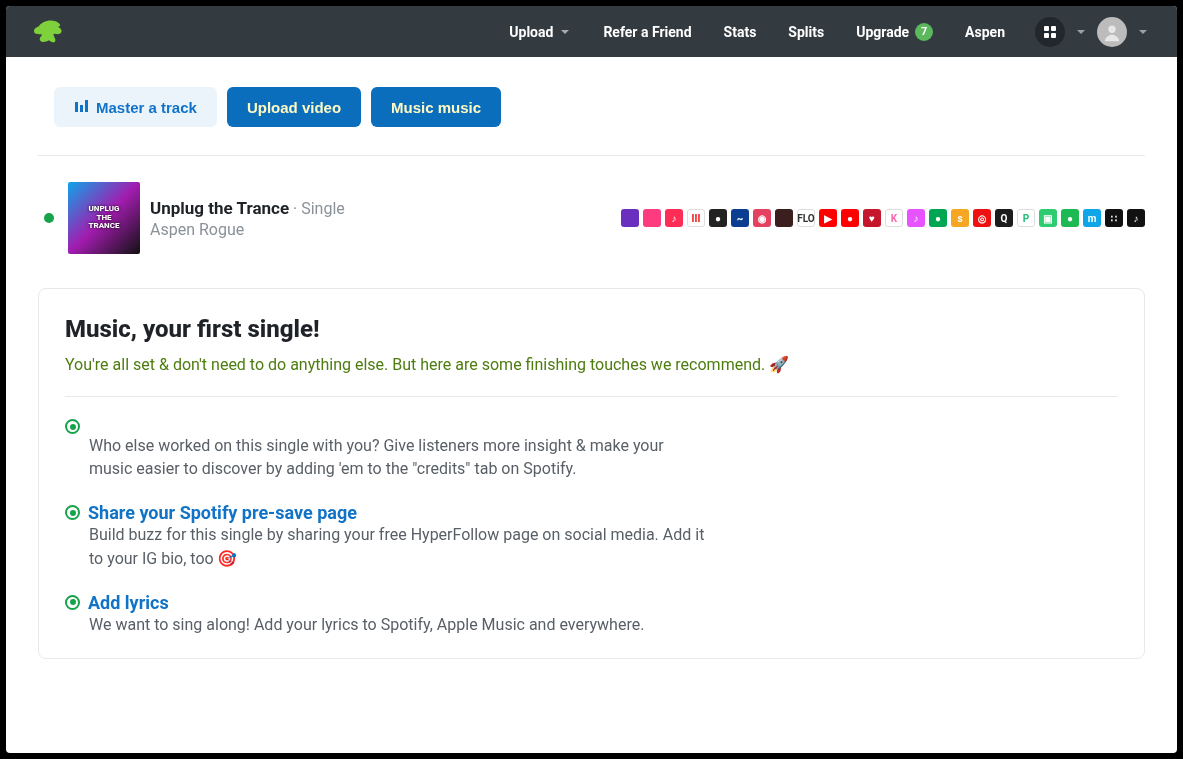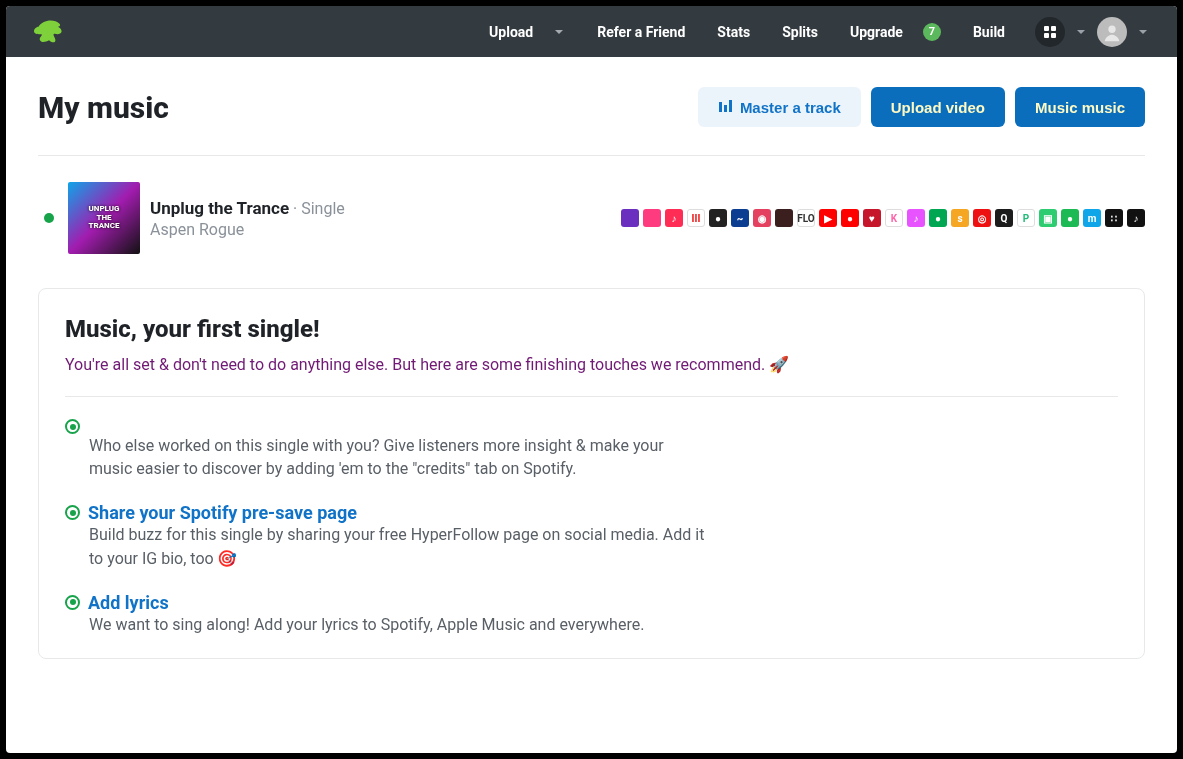--- a/index.html
+++ b/index.html
@@ -4,21 +4,21 @@
 <style>
   * { box-sizing: border-box; margin: 0; padding: 0; }
   body { font-family: -apple-system, BlinkMacSystemFont, "Segoe UI", Roboto, Helvetica, Arial, sans-serif; background: #000; }
   .frame { width: 1183px; height: 759px; margin: 0 auto; background: #000; padding: 6px; }
   .app { width: 100%; height: 100%; background: #fff; border-radius: 4px; overflow: hidden; display: flex; flex-direction: column; }
 
   
   .topnav { background: #333a40; height: 51px; display: flex; align-items: center; padding: 0 28px; color:#fff; }
   .logo { width:30px; height:26px; margin-right:auto; }
   .nav-items { display:flex; align-items:center; gap:32px; }
-  .nav-item { color:#fff; font-weight:700; font-size:14px; display:flex; align-items:center; gap:20px; cursor:pointer; }
+  .nav-item { color:#fff; font-weight:700; font-size:14px; display:flex; align-items:center; gap:6px; cursor:pointer; }
   .nav-item .chev { opacity:.8; }
   .badge-7 { background:#5cb85c; color:#fff; border-radius:50%; width:18px; height:18px; display:inline-flex; align-items:center; justify-content:center; font-size:11px; font-weight:700; }
   .nav-right { display:flex; align-items:center; gap:10px; margin-left:30px; }
   .grid-btn { background:#22272b; width:30px; height:30px; border-radius:50%; display:flex; align-items:center; justify-content:center; }
   .avatar { width:30px; height:30px; border-radius:50%; background:#bcbcbc; display:flex; align-items:center; justify-content:center; }
   .chev-sm { color:#9aa1a8; }
 
   
   .content { flex:1; padding: 30px 32px; overflow:auto; }
   .header-row { display:flex; align-items:center; justify-content:space-between; padding-bottom:28px; border-bottom:1px solid #e6e8ea; }
@@ -36,21 +36,21 @@
   .release-meta .title { font-size:17px; font-weight:700; color:#1f2328; display:inline; }
   .release-meta .type { font-size:16px; color:#8a9199; }
   .release-meta .artist { font-size:16px; color:#8a9199; margin-top:2px; }
   .spacer { flex:1; }
   .store-icons { display:flex; gap:4px; }
   .sicon { width:18px; height:18px; border-radius:3px; display:flex; align-items:center; justify-content:center; font-size:10px; color:#fff; font-weight:700; }
 
   
   .card { border:1px solid #e6e8ea; border-radius:8px; margin-top:24px; padding:26px 26px 22px; }
   .card h2 { font-size:24px; font-weight:800; color:#1f2328; margin-bottom:12px; }
-  .card .sub { font-size:16px; color:#701a75; padding-bottom:22px; border-bottom:1px solid #e6e8ea; }
+  .card .sub { font-size:16px; color:#4d7c0f; padding-bottom:22px; border-bottom:1px solid #e6e8ea; }
   .rec { margin-top:22px; }
   .rec-head { display:flex; align-items:center; gap:8px; }
   .rec-head .dot { width:15px; height:15px; border:2px solid #16a34a; border-radius:50%; display:inline-flex; align-items:center; justify-content:center; flex-shrink:0;}
   .rec-head .dot::after{content:""; width:6px; height:6px; background:#16a34a; border-radius:50%;}
   .rec-head a { color:#1173c7; font-weight:700; font-size:18px; text-decoration:none; }
   .rec p { margin-left:24px; color:#595f66; font-size:16px; max-width:620px; line-height:1.45; }
 </style>
 </head>
 <body>
 <div class="frame">
@@ -74,21 +74,21 @@
             <span>Stats</span>
           </div>
     <div class="nav-item">
             <span>Splits</span>
           </div>
     <div class="nav-item">
       <span>Upgrade</span>
       <span class="badge-7">7</span>
     </div>
     <div class="nav-item">
-            <span>Build</span>
+            <span>Aspen</span>
           </div>
   </div>
   <div class="nav-right">
     <div class="grid-btn">
       <svg width="14" height="14" viewBox="0 0 14 14">
               <rect x="1" y="1" width="5" height="5" rx="1" fill="#fff"></rect>
               <rect x="8" y="1" width="5" height="5" rx="1" fill="#fff"></rect>
               <rect x="1" y="8" width="5" height="5" rx="1" fill="#fff"></rect>
               <rect x="8" y="8" width="5" height="5" rx="1" fill="#fff"></rect>
             </svg>
@@ -105,21 +105,20 @@
     </div>
     <svg class="chev-sm" width="12" height="12" viewBox="0 0 12 12">
             <path fill="#9aa1a8" d="M2 4l4 4 4-4z"></path>
           </svg>
   </div>
 </div>
 
 <div class="content">
 
   <div class="header-row">
-    <h1 class="page-title">My music</h1>
     <div class="header-actions">
       <button class="btn btn-light">
         <svg width="14" height="14" viewBox="0 0 14 14">
                 <rect x="1" y="2" width="3" height="10" fill="#1173c7"></rect>
                 <rect x="6" y="5" width="3" height="7" fill="#1173c7"></rect>
                 <rect x="11" y="0" width="3" height="12" fill="#1173c7"></rect>
               </svg>
         <span>Master a track</span>
       </button>
       <button class="btn btn-primary">

